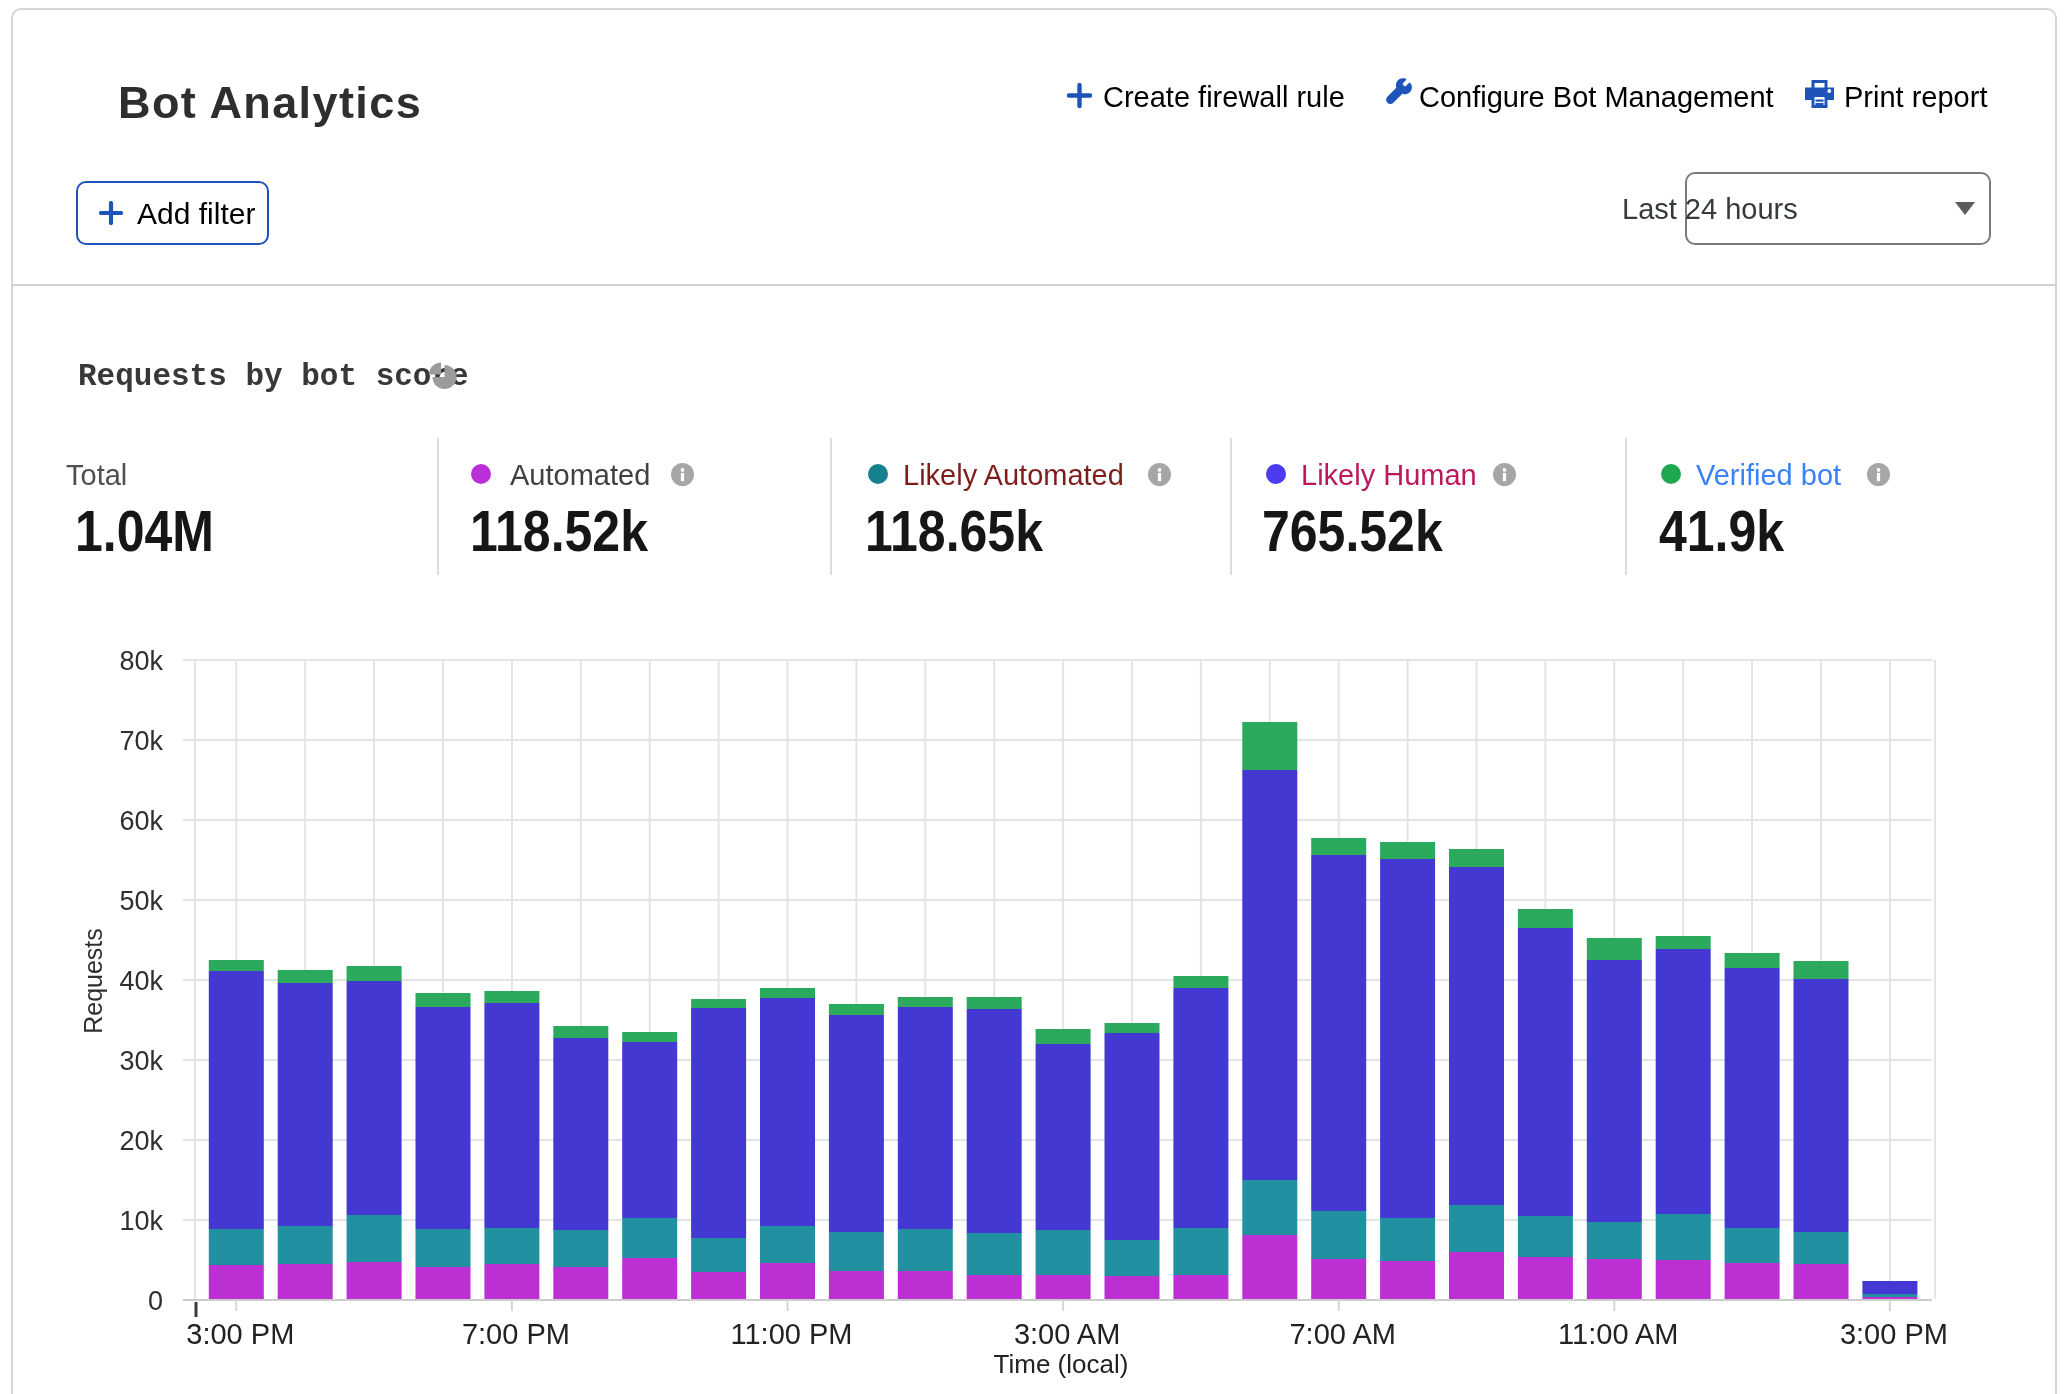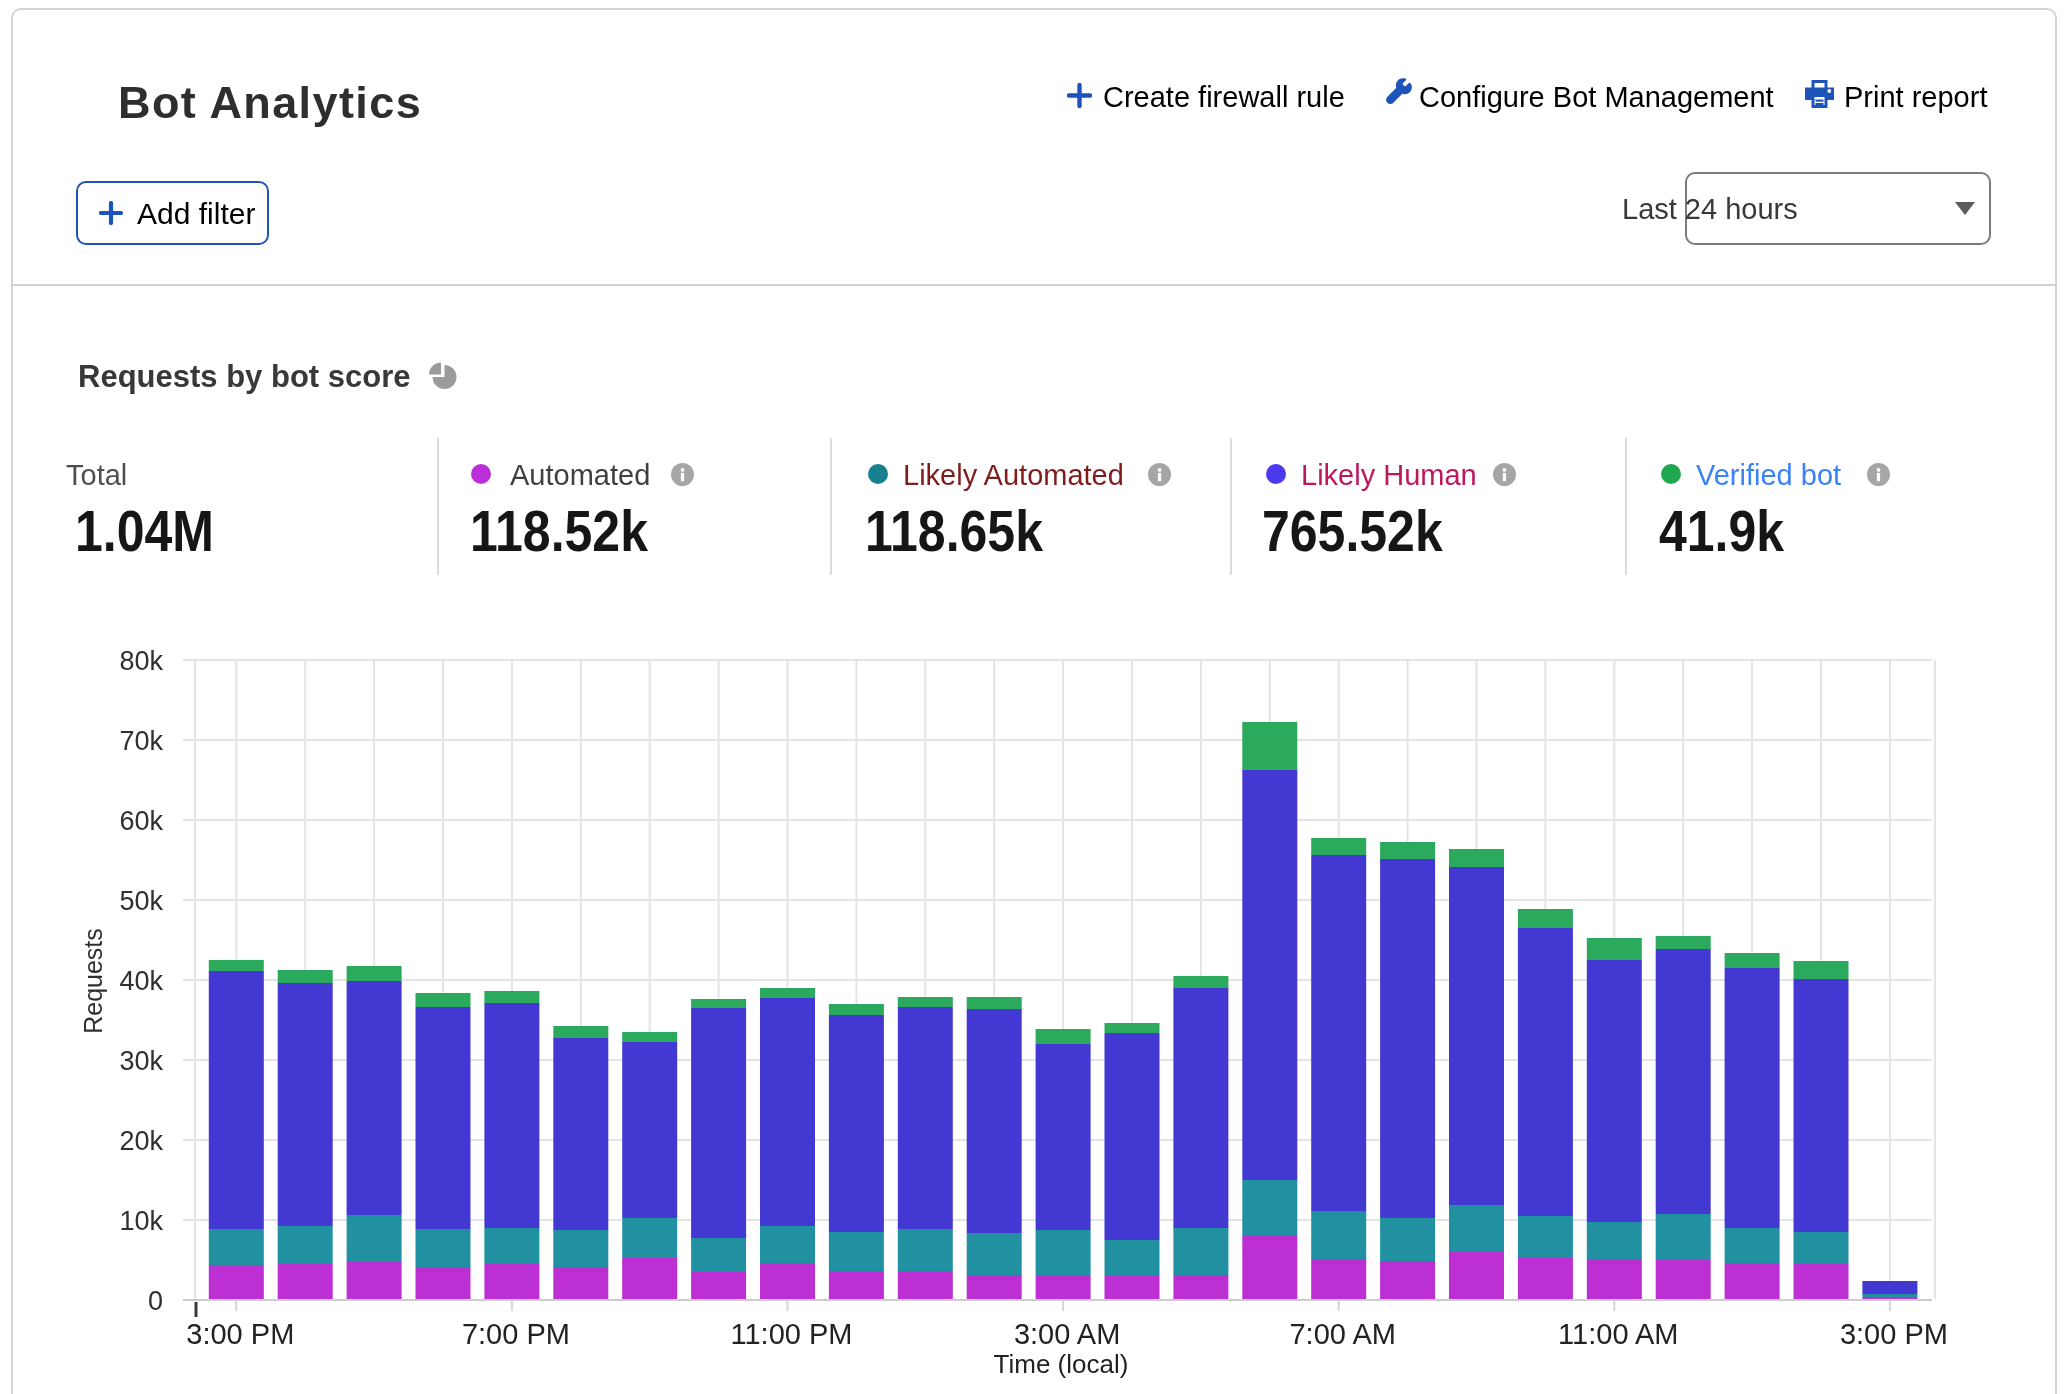--- a/index.html
+++ b/index.html
@@ -41,21 +41,21 @@
 <div class="abs blue" style="left:137px;top:197px;font-size:30px;">Add filter</div>
 
 <div class="abs" style="left:1685px;top:172px;width:306px;height:73px;border:2px solid #7b7b7b;border-radius:10px;"></div>
 <div class="abs" style="left:1622px;top:193px;font-size:29px;color:#36393d;">Last 24 hours</div>
 <svg class="abs" style="left:1954px;top:202px" width="22" height="13" viewBox="0 0 22 13">
     <path fill="#5c5c5c" d="M1 0h20L11 13z"></path>
   </svg>
 
 <div class="abs" style="left:11px;top:284px;width:2046px;height:2px;background:#d0d0d0;"></div>
 
-<div class="abs" style="left:78px;top:359px;font-size:31px;font-weight:700;color:#383838;">Requests by bot score</div>
+<div class="abs" style="left:78px;top:359px;font-size:31px;font-weight:700;color:#383838;font-family:Liberation Mono, monospace;">Requests by bot score</div>
 <svg class="abs" style="left:429px;top:362px" width="29" height="27" viewBox="-1 0 29 27">
     <path fill="#9b9b9b" d="M14.5 15 L14.5 3 A12 12 0 1 1 2.5 15 Z"></path>
     <path fill="#9b9b9b" d="M11 12.5 L11 0.5 A12 12 0 0 0 -1 12.5 Z"></path>
   </svg>
 
 <div class="abs" style="left:66px;top:459px;font-size:29px;color:#4f4f4f;">Total</div>
 <div class="abs" style="left:75px;top:507px;font-size:50px;font-weight:700;color:#161616;transform:scaleY(1.14);transform-origin:0 100%;">1.04M</div>
 
 <div class="abs" style="left:437px;top:438px;width:2px;height:137px;background:#dcdcdc;"></div>
 <div class="abs" style="left:830px;top:438px;width:2px;height:137px;background:#dcdcdc;"></div>

